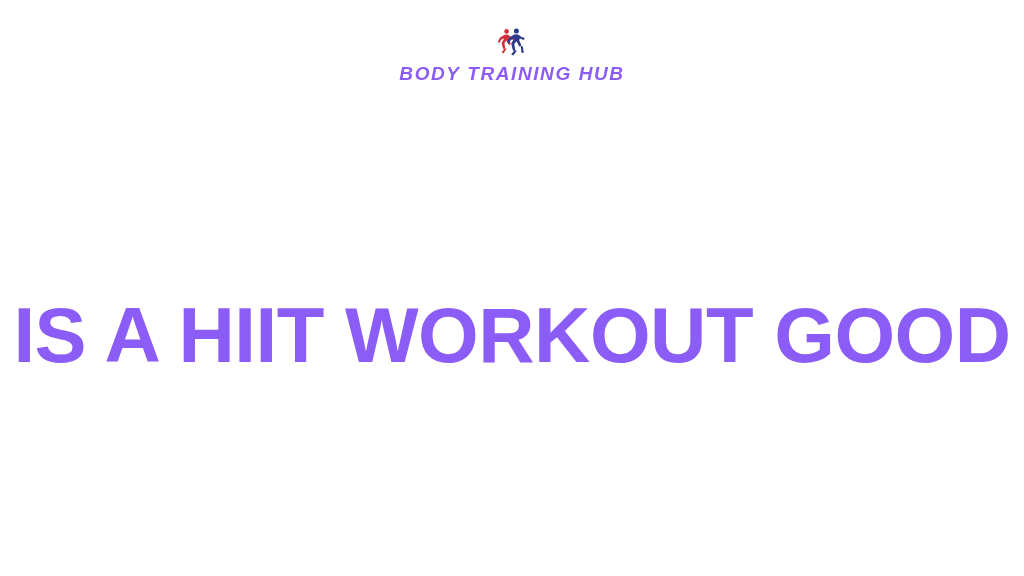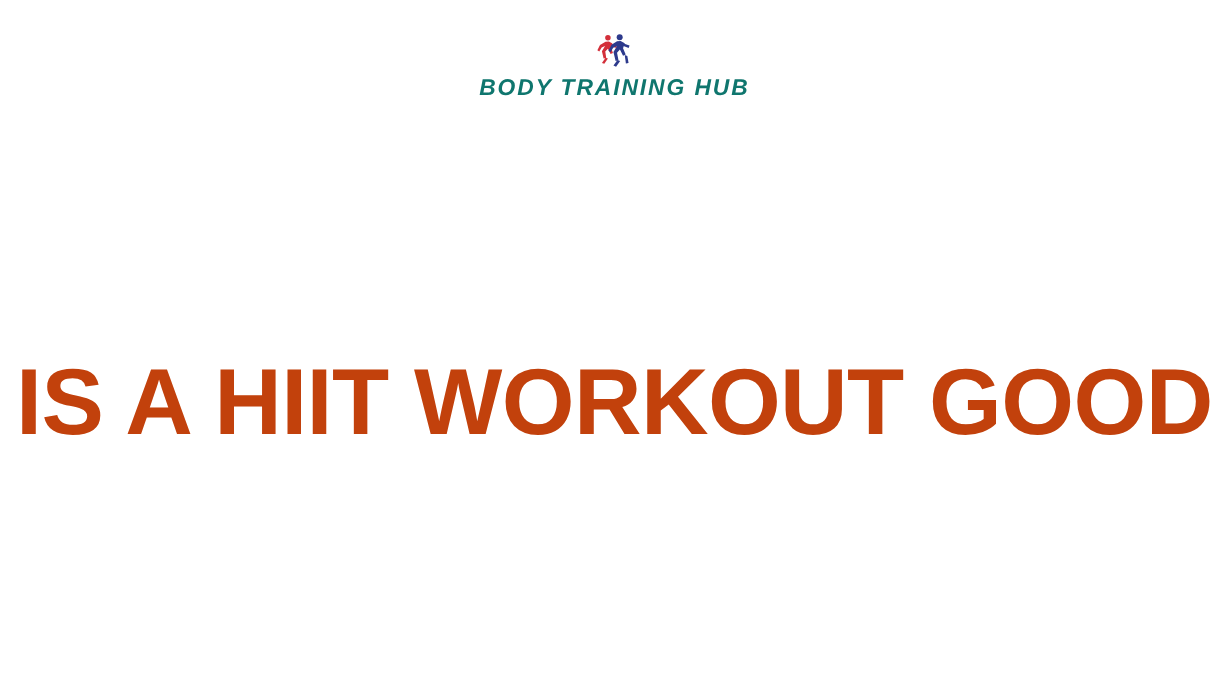--- a/index.html
+++ b/index.html
@@ -40,33 +40,33 @@
     display: block;
     margin-bottom: 4px;
   }
 
   .brand-name {
     font-family: "Liberation Sans", sans-serif;
     font-size: 19px;
     font-weight: bold;
     font-style: italic;
     letter-spacing: 1.6px;
-    color: #0f766e;
+    color: #8b5cf6;
     white-space: nowrap;
     line-height: 1.1;
   }
 
   
   .headline {
     position: absolute;
     top: 236px;
     left: 0;
     width: 1024px;
     text-align: center;
-    color: #c2410c;
+    color: #8b5cf6;
     font-family: "Liberation Sans", sans-serif;
     font-weight: bold;
     font-size: 78px;
     line-height: 95px;
     letter-spacing: -0.5px;
     text-transform: uppercase;
   }
 
   .headline-line {
     display: block;

